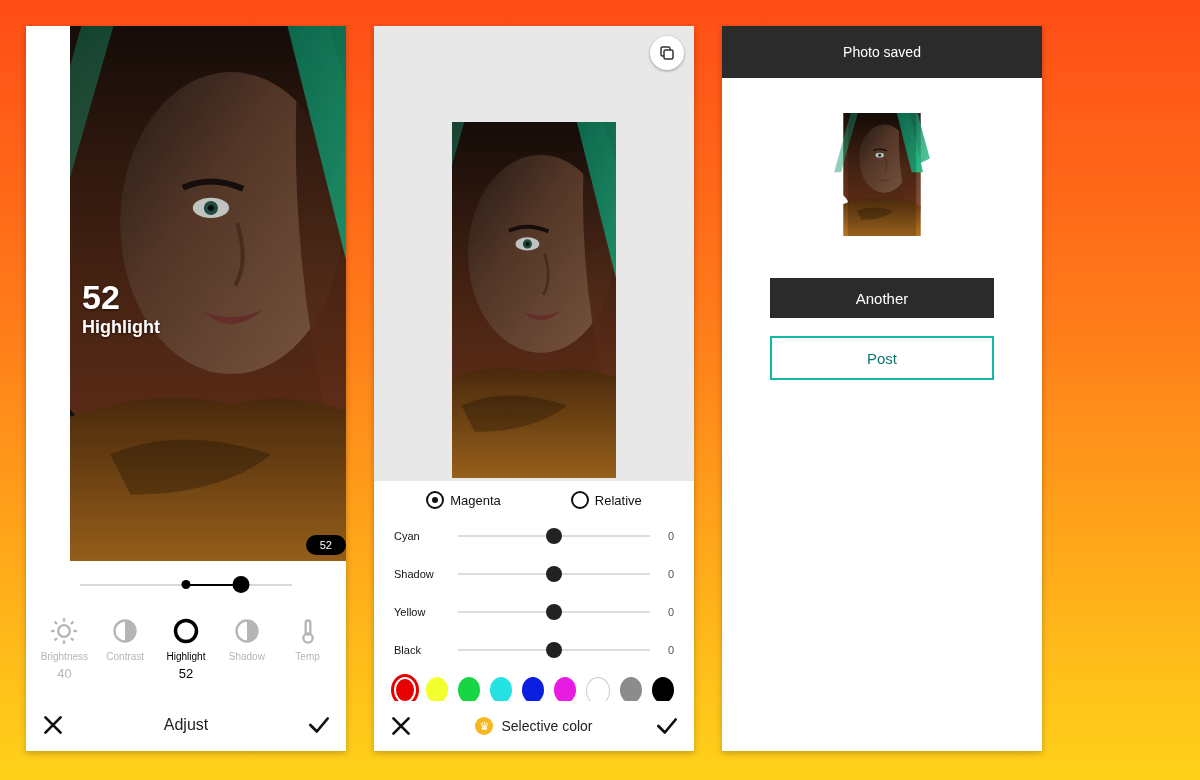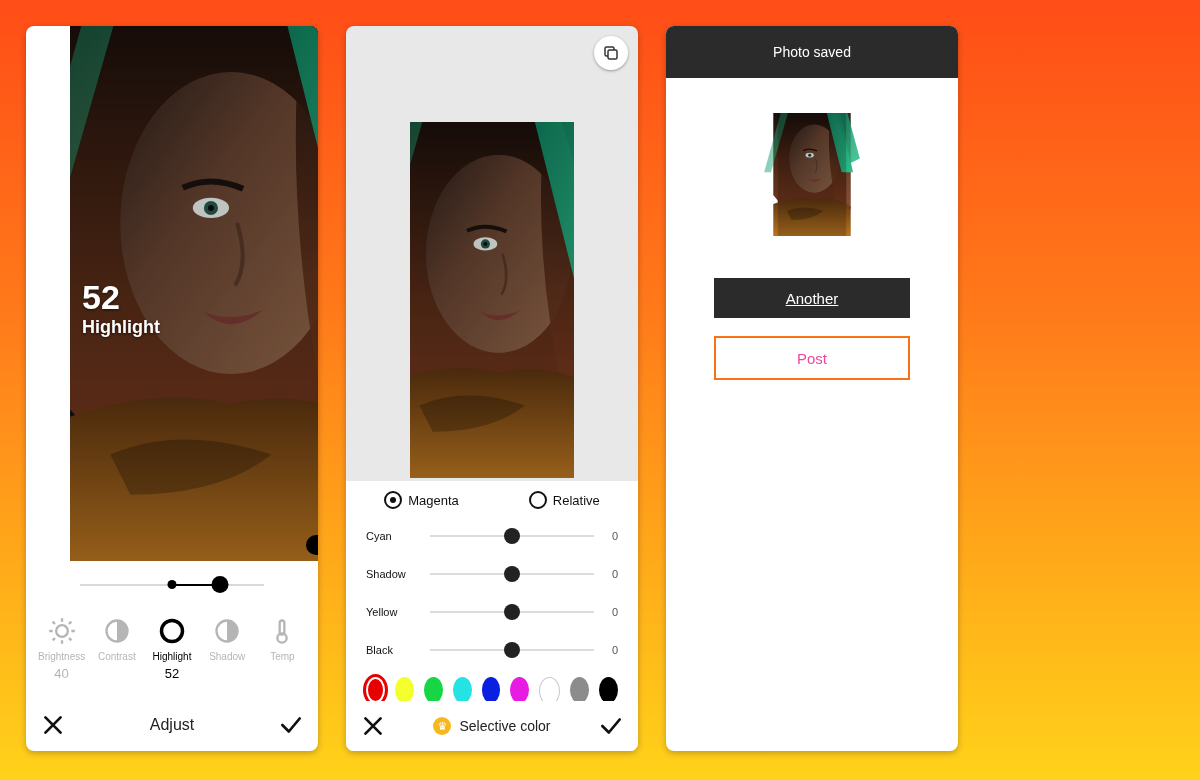--- a/index.html
+++ b/index.html
@@ -1,19 +1,19 @@
 <!DOCTYPE html>
 <html><head>
 <meta charset="utf-8">
 <style>
   html,body{margin:0;padding:0;width:1200px;height:780px;overflow:hidden;
     font-family:-apple-system,Helvetica,Arial,sans-serif;
     background:linear-gradient(180deg,#ff4d17 0%,#ff7a1a 40%,#ffb61a 80%,#ffd21a 100%);}
   .stage{display:flex;gap:28px;padding:26px;}
-  .phone{width:292px;height:725px;background:#fff;border-radius:8px;position:relative;
+  .phone{width:320px;height:725px;background:#fff;border-radius:0;position:relative;
     box-shadow:0 2px 6px rgba(0,0,0,.25);overflow:hidden;}
   
   .compare{position:absolute;top:10px;right:10px;width:34px;height:34px;border-radius:50%;
     background:#fff;display:flex;align-items:center;justify-content:center;
     box-shadow:0 1px 3px rgba(0,0,0,.35);}
   .compare svg{width:18px;height:18px;}
 
   
   .photo{position:relative;}
   .photo svg{display:block;width:100%;height:100%;}
@@ -70,22 +70,22 @@
   .crown{width:18px;height:18px;border-radius:50%;background:#f7b81e;display:inline-flex;
     align-items:center;justify-content:center;color:#fff;font-size:11px;line-height:1;}
 
   
   .s3 .topbar{height:52px;background:#2b2b2b;color:#fff;display:flex;align-items:center;
     justify-content:center;font-size:14px;}
   .s3 .thumb{width:120px;height:123px;margin:35px auto 0 auto;}
   .s3 .thumb svg{width:100%;height:100%;display:block;}
   .s3 .btns{display:flex;flex-direction:column;gap:18px;margin:42px 48px 0 48px;}
   .s3 .btn{height:40px;display:flex;align-items:center;justify-content:center;font-size:15px;}
-  .s3 .btn.dark{background:#2b2b2b;color:#fff;text-decoration:underline;}
-  .s3 .btn.outline{background:#fff;color:#ec4899;border:2px solid #f97316;justify-content:center;}
+  .s3 .btn.dark{background:#2b2b2b;color:#fff;}
+  .s3 .btn.outline{background:#fff;color:#0f766e;border:2px solid #14b8a6;justify-content:center;}
 </style>
 </head>
 <body>
 
 <svg width="0" height="0" style="position:absolute">
   <defs>
     <linearGradient id="skin" x1="0" y1="0" x2="1" y2="1">
       <stop offset="0" stop-color="#3a2a24"></stop>
         <stop offset=".4" stop-color="#8a5a42"></stop>
       <stop offset="1" stop-color="#c78d66"></stop>

